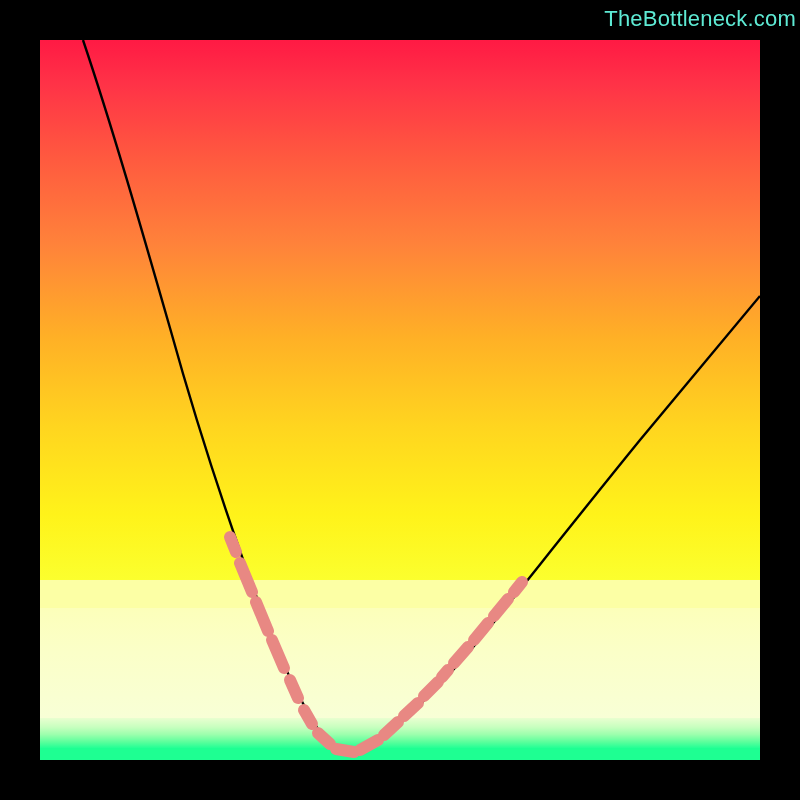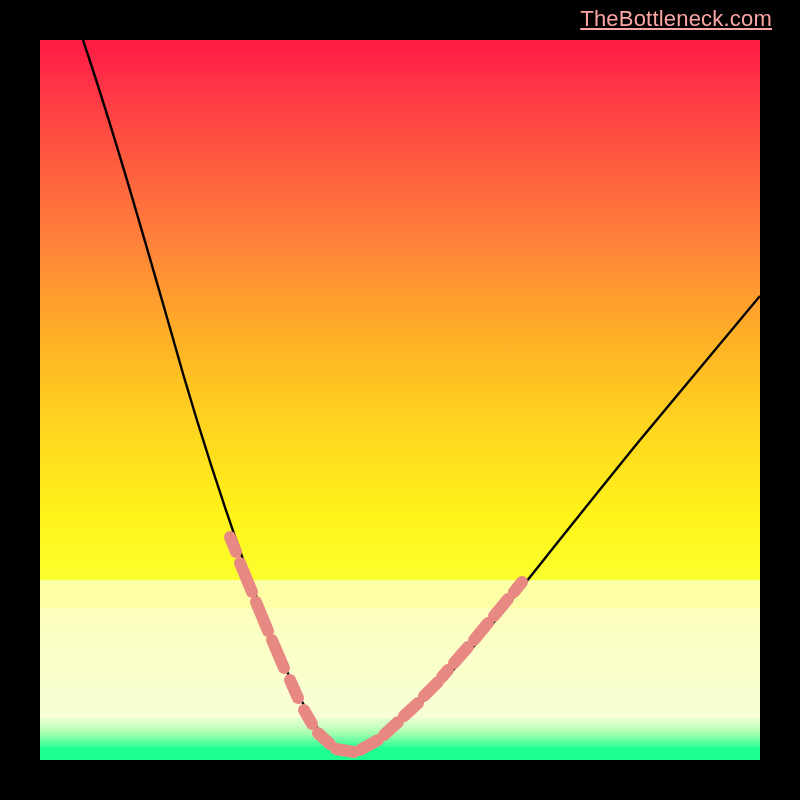--- a/index.html
+++ b/index.html
@@ -15,27 +15,26 @@
     position: absolute;
     left: 0;
     top: 0;
     width: 800px;
     height: 800px;
     background: #000;
   }
   .watermark {
     position: absolute;
     top: 6px;
-    right: 28px;
-    color: #fca5a5;
+    right: 4px;
+    color: #5eead4;
     font-size: 22px;
     font-weight: 500;
     letter-spacing: 0.2px;
     z-index: 50;
-    text-decoration: underline;
   }
   .plot-area {
     position: absolute;
     left: 40px;
     top: 40px;
     width: 720px;
     height: 720px;
     overflow: hidden;
   }
   .grad-red-yellow {

